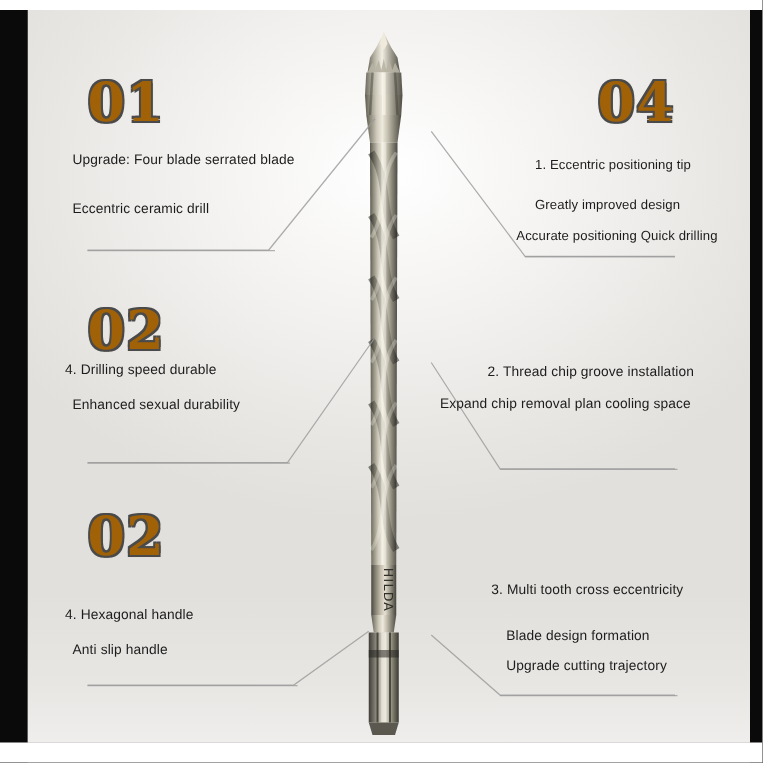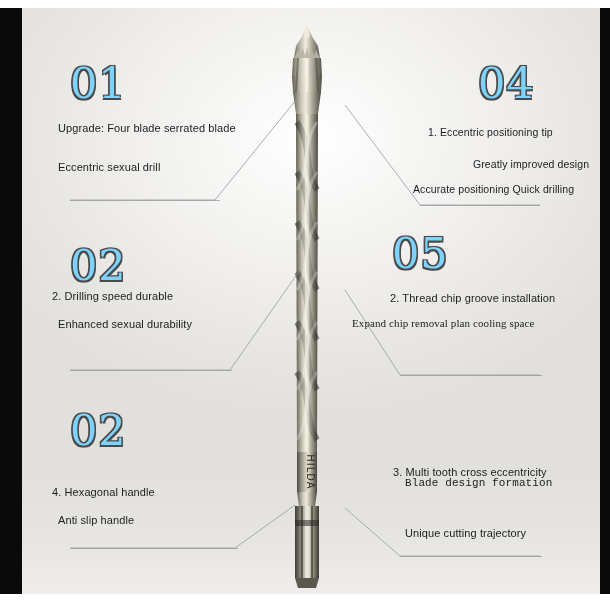--- a/index.html
+++ b/index.html
@@ -73,24 +73,24 @@
     top: 22px;
     width: 70px;
     height: 570px;
     z-index: 5;
   }
 
   
   .num {
     position: absolute;
     font-family: "DejaVu Serif", serif;
-    font-weight: 400;
+    font-weight: 700;
     font-size: 43px;
     letter-spacing: 1px;
-    color: #7dd3fc;
+    color: #a16207;
     text-shadow:
       -1.5px -1.5px 0 #4a4a4a,
        1.5px -1.5px 0 #4a4a4a,
       -1.5px  1.5px 0 #4a4a4a,
        1.5px  1.5px 0 #4a4a4a,
        0 0 2px rgba(90,90,90,0.8);
     z-index: 20;
   }
   .txt {
     position: absolute;
@@ -238,41 +238,40 @@
 
   <div class="hl" style="left:70px;top:200px;width:150px;"></div>
   <div class="hl" style="left:420px;top:205px;width:120px;"></div>
   <div class="hl" style="left:70px;top:370px;width:162px;"></div>
   <div class="hl" style="left:400px;top:375px;width:142px;"></div>
   <div class="hl" style="left:70px;top:548px;width:168px;"></div>
   <div class="hl" style="left:400px;top:556px;width:142px;"></div>
 
   <div class="num" style="left:70px; top:58px;">01</div>
   <div class="txt" style="left:58px; top:122px;">Upgrade: Four blade serrated blade</div>
-  <div class="txt" style="left:58px; top:161px;">Eccentric sexual drill</div>
+  <div class="txt" style="left:58px; top:161px;">Eccentric ceramic drill</div>
 
   <div class="num" style="left:478px; top:58px;">04</div>
   <div class="txt" style="left:428px; top:126px; font-size:10.5px;">1. Eccentric positioning tip</div>
-  <div class="txt" style="left:428px; top:158px; font-size:10.5px;margin-left:45px;">Greatly improved design</div>
+  <div class="txt" style="left:428px; top:158px; font-size:10.5px;">Greatly improved design</div>
   <div class="txt" style="left:413px; top:183px; font-size:10.5px;">Accurate positioning Quick drilling</div>
 
   <div class="num" style="left:70px; top:240px;">02</div>
-  <div class="txt" style="left:52px; top:290px;">2. Drilling speed durable</div>
+  <div class="txt" style="left:52px; top:290px;">4. Drilling speed durable</div>
   <div class="txt" style="left:58px; top:318px;">Enhanced sexual durability</div>
 
-  <div class="num" style="left:392px; top:228px;">05</div>
   <div class="txt" style="left:390px; top:292px;">2. Thread chip groove installation</div>
-  <div class="txt" style="left:352px; top:317px;font-family:Liberation Serif, serif;">Expand chip removal plan  cooling space</div>
+  <div class="txt" style="left:352px; top:317px;">Expand chip removal plan  cooling space</div>
 
   <div class="num" style="left:70px; top:405px;">02</div>
   <div class="txt" style="left:52px; top:486px;">4. Hexagonal handle</div>
   <div class="txt" style="left:58px; top:514px;">Anti slip handle</div>
 
   <div class="txt" style="left:393px; top:466px;">3. Multi tooth cross eccentricity</div>
-  <div class="txt" style="left:405px; top:477px;font-family:Liberation Mono, monospace;">Blade design formation</div>
-  <div class="txt" style="left:405px; top:527px;">Unique cutting trajectory</div>
+  <div class="txt" style="left:405px; top:503px;">Blade design formation</div>
+  <div class="txt" style="left:405px; top:527px;">Upgrade cutting trajectory</div>
 
   <div class="band-left"></div>
   <div class="band-right"></div>
   <div class="band-top"></div>
   <div class="band-bottom"></div>
 
 </div>
 
 </body></html>

